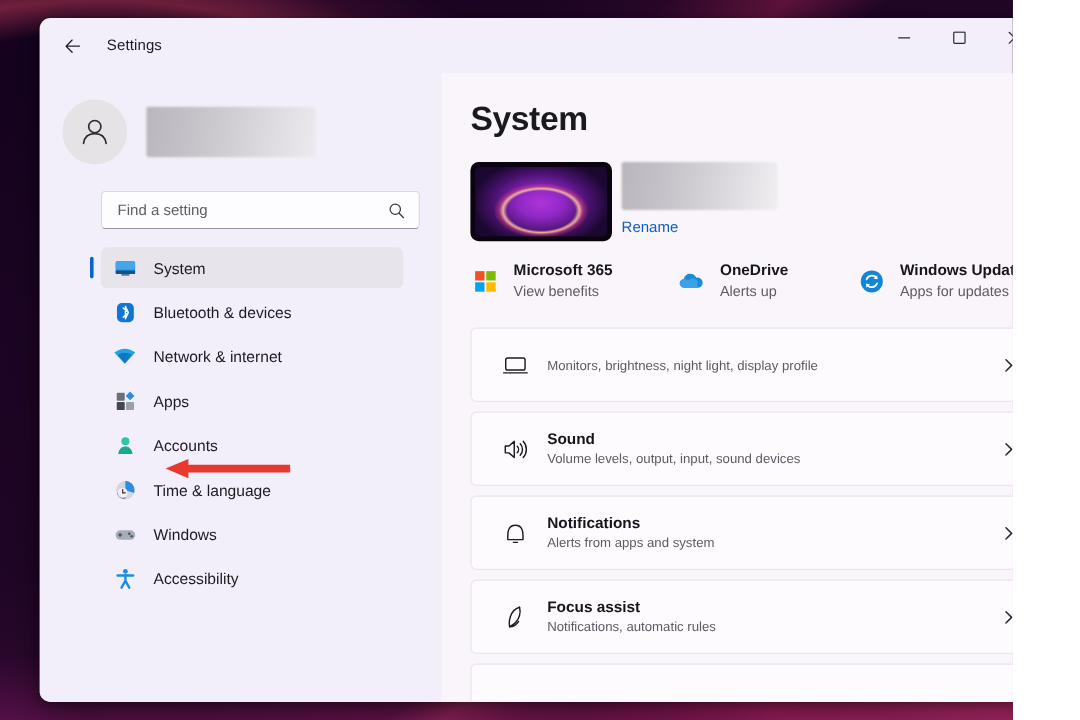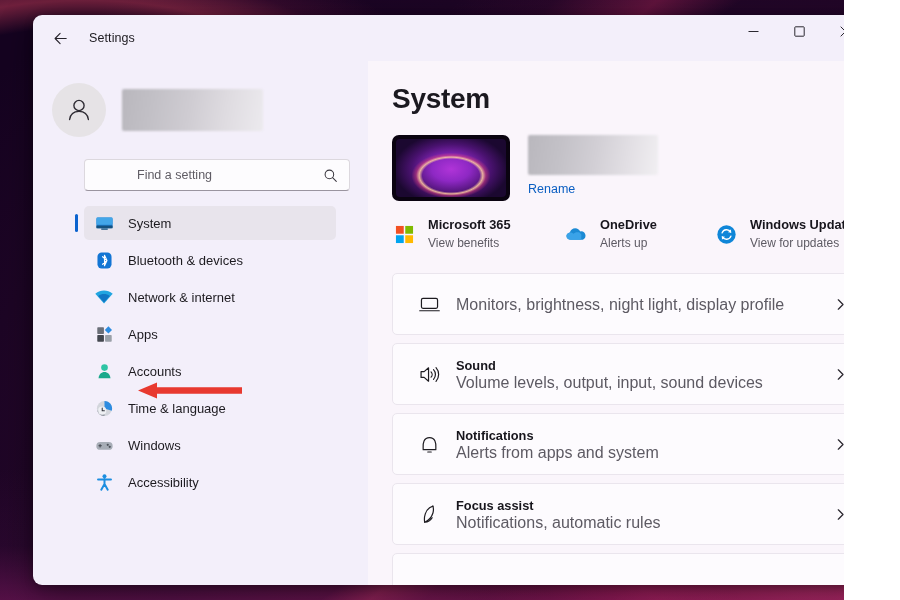--- a/index.html
+++ b/index.html
@@ -104,21 +104,20 @@
     position: relative;
     margin: 22px 0 0 51px;
     width: 266px; height: 32px;
     background: #fdfcfe;
     border: 1px solid #dcd8de;
     border-bottom-color: #9a949f;
     border-radius: 4px;
     display: flex; align-items: center;
     box-sizing: border-box;
     cursor: text;
-    justify-content: flex-end;
   }
   #search-input {
     border: none; outline: none; background: transparent;
     font-family: "Liberation Sans", sans-serif;
     font-size: 12.5px; color: #5c5962;
     margin-left: 11px; width: 210px;
   }
   #search-input::placeholder { color: #5f5c64; }
   #search-icon { position: absolute; right: 11px; top: 8px; }
 
@@ -188,21 +187,21 @@
       radial-gradient(ellipse 62% 74% at 50% 52%, #b034d8 0%, #8e28c4 28%, #4a1270 58%, #1b0830 84%),
       linear-gradient(120deg, #1a0a2e 0%, #2a0c3c 45%, #6d1228 100%);
   }
   #device-screen::after {
     content: "";
     position: absolute; left: 8%; top: 18%;
     width: 84%; height: 90%;
     border-radius: 50%;
     background: radial-gradient(ellipse 50% 50% at 50% 50%, rgba(255,255,255,0) 62%, rgba(255,200,160,0.85) 69%, rgba(230,70,120,0.45) 76%, rgba(0,0,0,0) 86%);
   }
-  #device-meta { margin-left: 18px; }
+  #device-meta { margin-left: 8px; }
   #device-name-blur {
     width: 130px; height: 40px;
     border-radius: 2px;
     background: linear-gradient(100deg, #b9b7bd 0%, #c3c1c7 25%, #d2cfd5 52%, #e2dfe4 76%, #f1eff2 100%);
     filter: blur(1px);
   }
   #rename-link {
     display: inline-block;
     margin-top: 7px;
     font-size: 12.5px;
@@ -254,21 +253,21 @@
     color: #1d1b20;
   }
   .card-text { margin-left: 12px; flex: 1; }
   .card-title {
     display: block;
     font-size: 12.8px; color: #17151c; font-weight: bold;
     line-height: 17px;
   }
   .card-sub {
     display: block;
-    font-size: 16px; color: #5d5a63;
+    font-size: 11px; color: #5d5a63;
     line-height: 16px; margin-top: 1px;
   }
   .card-chevron {
     margin-right: 22px;
     color: #2a272e;
     flex: none;
     display: flex; align-items: center;
   }
 
   
@@ -499,21 +498,21 @@
             <span class="svc-icon">
               <svg width="21" height="21" viewBox="0 0 22 22">
                 <circle cx="11" cy="11" r="9.6" fill="#0f86d8"></circle>
                 <path d="M15.4 8.4 A5 5 0 0 0 6.4 9.3 M6.6 13.6 A5 5 0 0 0 15.6 12.7" fill="none" stroke="#ffffff" stroke-width="1.5" stroke-linecap="round"></path>
                 <path d="M15.8 5.5 L15.7 8.8 L12.5 8.7 Z" fill="#ffffff"></path>
                 <path d="M6.2 16.5 L6.3 13.2 L9.5 13.3 Z" fill="#ffffff"></path>
               </svg>
             </span>
             <span class="svc-text">
               <span class="svc-title">Windows Update</span>
-              <span class="svc-sub">View for updates</span>
+              <span class="svc-sub">Apps for updates</span>
             </span>
           </div>
 
         </div>
 
         <div id="cards">
 
           <div class="card">
             <span class="card-icon">
               <svg width="23" height="23" viewBox="0 0 24 24">

